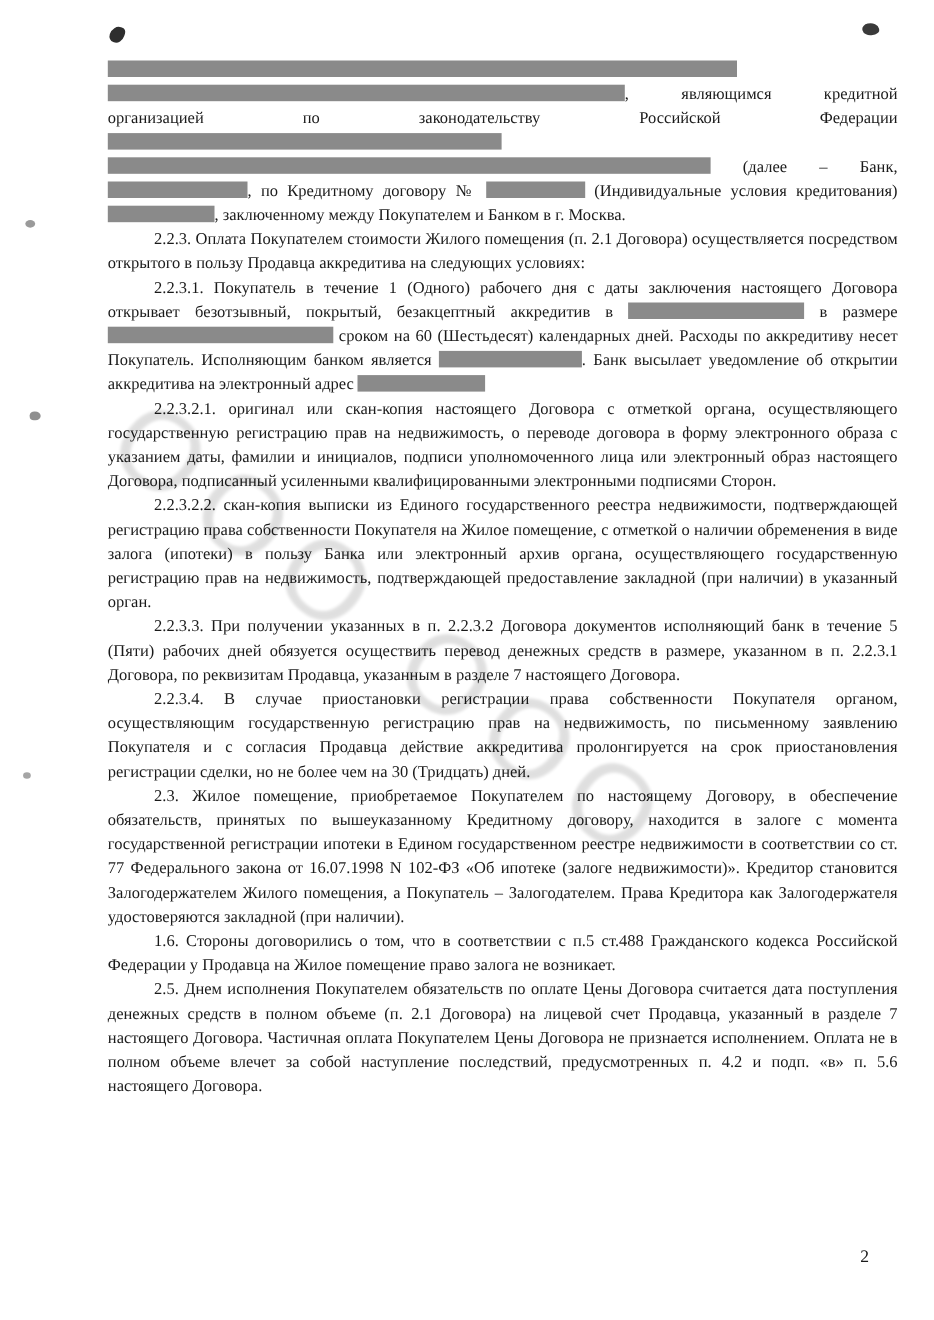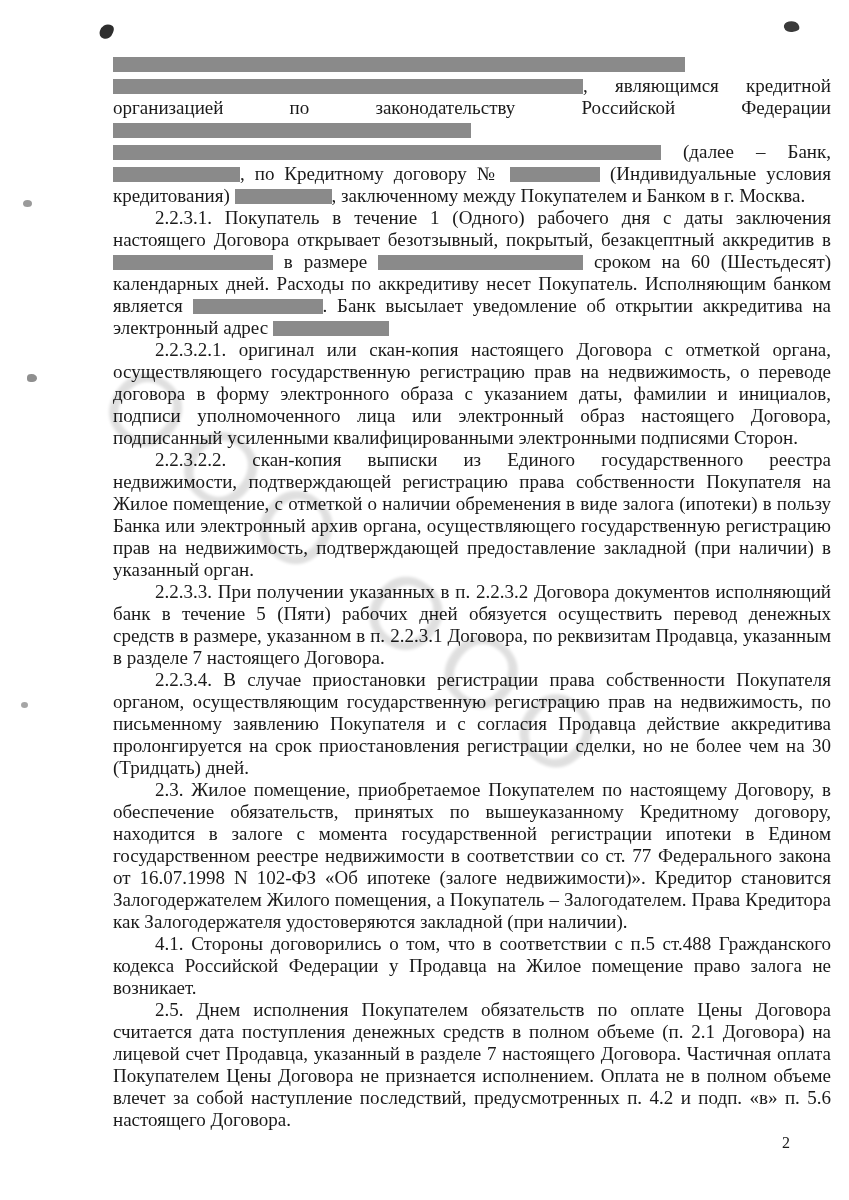--- a/index.html
+++ b/index.html
@@ -6,23 +6,23 @@
   .page{
     position:relative;
     width:849px;height:1200px;
     background:#ffffff;
     overflow:hidden;
     font-family:"Liberation Serif","DejaVu Serif",serif;
     color:#1a1a1a;
   }
   .content{
     position:absolute;
-    left:113px;top:53px;
+    left:98px;top:53px;
     width:718px;
-    font-size:19px;
+    font-size:15px;
     line-height:22px;
     text-align:justify;
   }
   .para{margin:0;text-indent:42px;}
   .para.flush{text-indent:0;}
   .redact{
     display:inline-block;
     height:15px;
     background:#8a8a8a;
     vertical-align:-2px;
@@ -64,36 +64,37 @@
   <div class="artifact art-tl"></div>
   <div class="artifact art-tr"></div>
   <div class="artifact art-l1"></div>
   <div class="artifact art-l2"></div>
   <div class="artifact art-l3"></div>
 
   <div class="content">
 
     <p class="para flush"><span class="redact r1"></span> <span class="redact r2"></span><span>, являющимся кредитной организацией по законодательству Российской Федерации</span> <span class="redact r3"></span> <span class="redact r4"></span> <span>(далее – Банк,</span> <span class="redact r5"></span><span>, по Кредитному договору №</span> <span class="redact r6"></span> <span>(Индивидуальные условия кредитования)</span> <span class="redact r7"></span><span>, заключенному между Покупателем и Банком в г. Москва.</span></p>
 
+    <p class="para">2.2.3. Оплата Покупателем стоимости Жилого помещения (п. 2.1 Договора) осуществляется посредством открытого в пользу Продавца аккредитива на следующих условиях:</p>
 
     <p class="para"><span>2.2.3.1.  Покупатель в течение 1 (Одного) рабочего дня с даты заключения настоящего Договора открывает безотзывный, покрытый, безакцептный аккредитив в</span> <span class="redact r8"></span> <span>в размере</span> <span class="redact r9"></span> <span>сроком на 60 (Шестьдесят) календарных дней. Расходы по аккредитиву несет Покупатель. Исполняющим банком является</span> <span class="redact r10"></span><span>. Банк высылает уведомление об открытии аккредитива на электронный адрес</span> <span class="redact r11"></span></p>
 
 
 
     <p class="para">2.2.3.2.1.  оригинал или скан-копия настоящего Договора с отметкой органа, осуществляющего государственную регистрацию прав на недвижимость, о переводе договора в форму электронного образа с указанием даты, фамилии и инициалов, подписи уполномоченного лица или электронный образ настоящего Договора, подписанный усиленными квалифицированными электронными подписями Сторон.</p>
 
     <p class="para">2.2.3.2.2.  скан-копия выписки из Единого государственного реестра недвижимости, подтверждающей регистрацию права собственности Покупателя на Жилое помещение, с отметкой о наличии обременения в виде залога (ипотеки) в пользу Банка или электронный архив органа, осуществляющего государственную регистрацию прав на недвижимость, подтверждающей предоставление закладной (при наличии) в указанный орган.</p>
 
     <p class="para">2.2.3.3.  При получении указанных в п. 2.2.3.2 Договора документов исполняющий банк в течение 5 (Пяти) рабочих дней обязуется осуществить перевод денежных средств в размере, указанном в п. 2.2.3.1 Договора, по реквизитам Продавца, указанным в разделе 7 настоящего Договора.</p>
 
     <p class="para">2.2.3.4.  В случае приостановки регистрации права собственности Покупателя органом, осуществляющим государственную регистрацию прав на недвижимость, по письменному заявлению Покупателя и с согласия Продавца действие аккредитива пролонгируется на срок приостановления регистрации сделки, но не более чем на 30 (Тридцать) дней.</p>
 
     <p class="para">2.3.  Жилое помещение, приобретаемое Покупателем по настоящему Договору, в обеспечение обязательств, принятых по вышеуказанному Кредитному договору, находится в залоге с момента государственной регистрации ипотеки в Едином государственном реестре недвижимости в соответствии со ст. 77 Федерального закона от 16.07.1998 N 102-ФЗ «Об ипотеке (залоге недвижимости)». Кредитор становится Залогодержателем Жилого помещения, а Покупатель – Залогодателем. Права Кредитора как Залогодержателя удостоверяются закладной (при наличии).</p>
 
-    <p class="para">4.1.  Стороны договорились о том, что в соответствии с п.5 ст.488 Гражданского кодекса Российской Федерации у Продавца на Жилое помещение право залога не возникает.</p>
+    <p class="para">1.6.  Стороны договорились о том, что в соответствии с п.5 ст.488 Гражданского кодекса Российской Федерации у Продавца на Жилое помещение право залога не возникает.</p>
 
     <p class="para">2.5.  Днем исполнения Покупателем обязательств по оплате Цены Договора считается дата поступления денежных средств в полном объеме (п. 2.1 Договора) на лицевой счет Продавца, указанный в разделе 7 настоящего Договора. Частичная оплата Покупателем Цены Договора не признается исполнением. Оплата не в полном объеме влечет за собой наступление последствий, предусмотренных п. 4.2 и подп. «в» п. 5.6 настоящего Договора.</p>
 
   </div>
 
   <div class="watermark">ООО ООО</div>
 
   <div class="page-number">2</div>
 
 </div>

